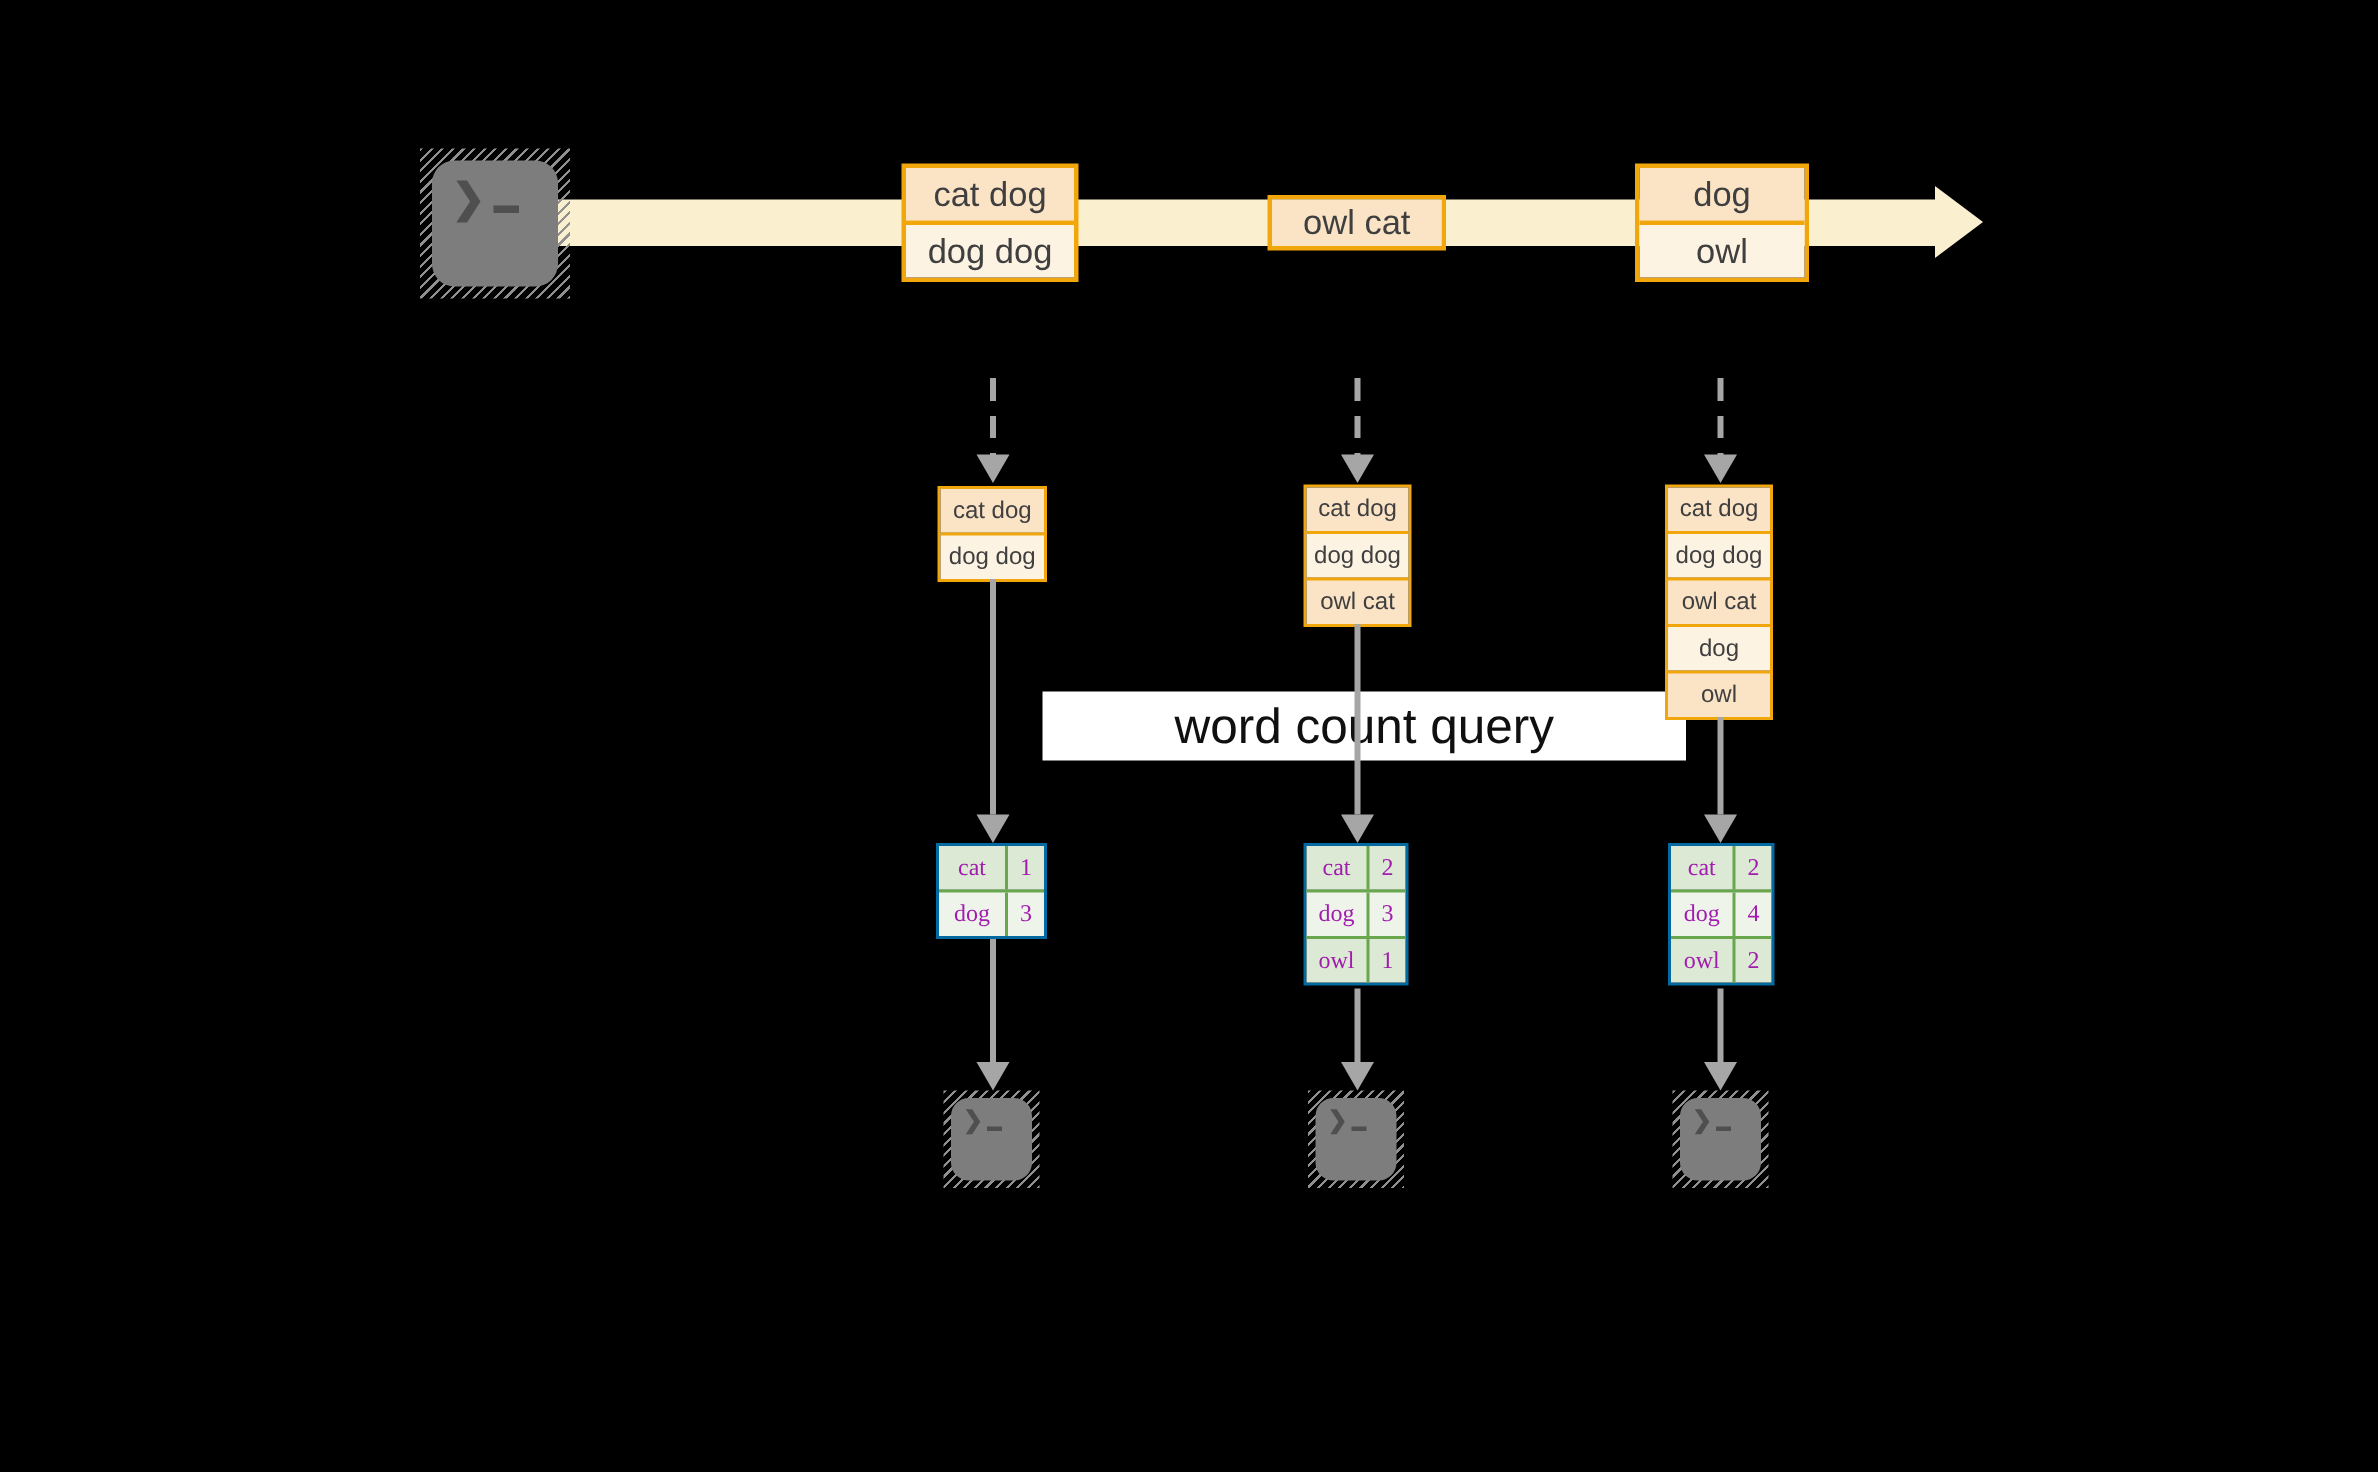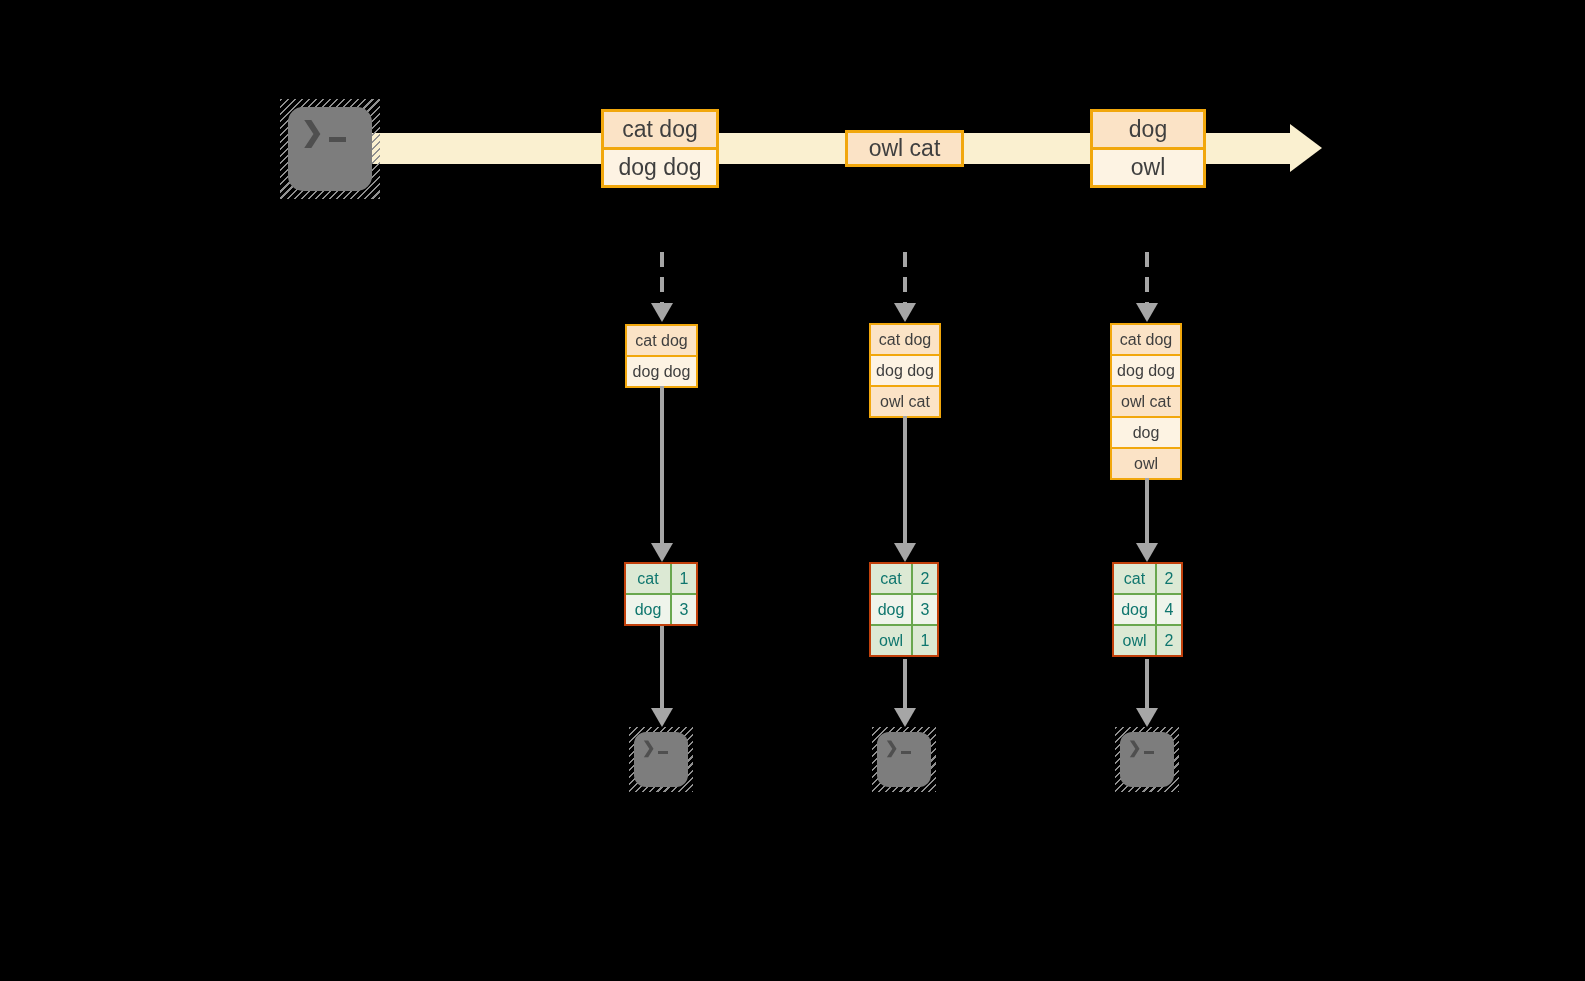--- a/index.html
+++ b/index.html
@@ -38,21 +38,21 @@
 
   
   .stack{position:absolute;box-sizing:border-box;border:2px solid #F1A70C;z-index:4;
          color:#3f3f3f;text-align:center;}
   .stack .row{height:29px;line-height:29px;font-size:16px;border-top:2px solid #F1A70C;}
   .stack .row:first-child{border-top:none;}
   .stack .row:nth-child(odd){background:#FBE3C6;}
   .stack .row:nth-child(even){background:#FDF3E3;}
 
   
-  .gtable{position:absolute;box-sizing:border-box;border:2px solid #c2410c;z-index:4;color:#0f766e;}
+  .gtable{position:absolute;box-sizing:border-box;border:2px solid #0369a1;z-index:4;color:#a21caf;font-family:Liberation Serif, serif;}
   .gtable .grow{display:flex;height:29px;line-height:29px;font-size:16px;border-top:2px solid #69A74E;}
   .gtable .grow:first-child{border-top:none;}
   .gtable .grow:nth-child(odd){background:#DCE9D4;}
   .gtable .grow:nth-child(even){background:#EFF4EB;}
   .gtable .wcell{flex:1;text-align:center;border-right:2px solid #69A74E;}
   .gtable .ncell{width:24px;text-align:center;}
 
   
   .vdash{position:absolute;width:4px;z-index:2;
          background:repeating-linear-gradient(#A6A6A6 0 15px,rgba(0,0,0,0) 15px 25px);}
@@ -109,20 +109,21 @@
     <div class="row">owl cat</div>
   </div>
   <div class="stack" style="left:1110px;top:323px;width:72px;">
     <div class="row">cat dog</div>
     <div class="row">dog dog</div>
     <div class="row">owl cat</div>
     <div class="row">dog</div>
     <div class="row">owl</div>
   </div>
 
+  <div class="qlabel">word count query</div>
 
   <div class="vline" style="left:660px;top:386px;height:157px;"></div>
   <div class="ahead" style="left:651px;top:543px;"></div>
   <div class="vline" style="left:903px;top:416px;height:127px;"></div>
   <div class="ahead" style="left:894px;top:543px;"></div>
   <div class="vline" style="left:1145px;top:478px;height:65px;"></div>
   <div class="ahead" style="left:1136px;top:543px;"></div>
 
   <div class="gtable" style="left:624px;top:562px;width:74px;">
     <div class="grow">

